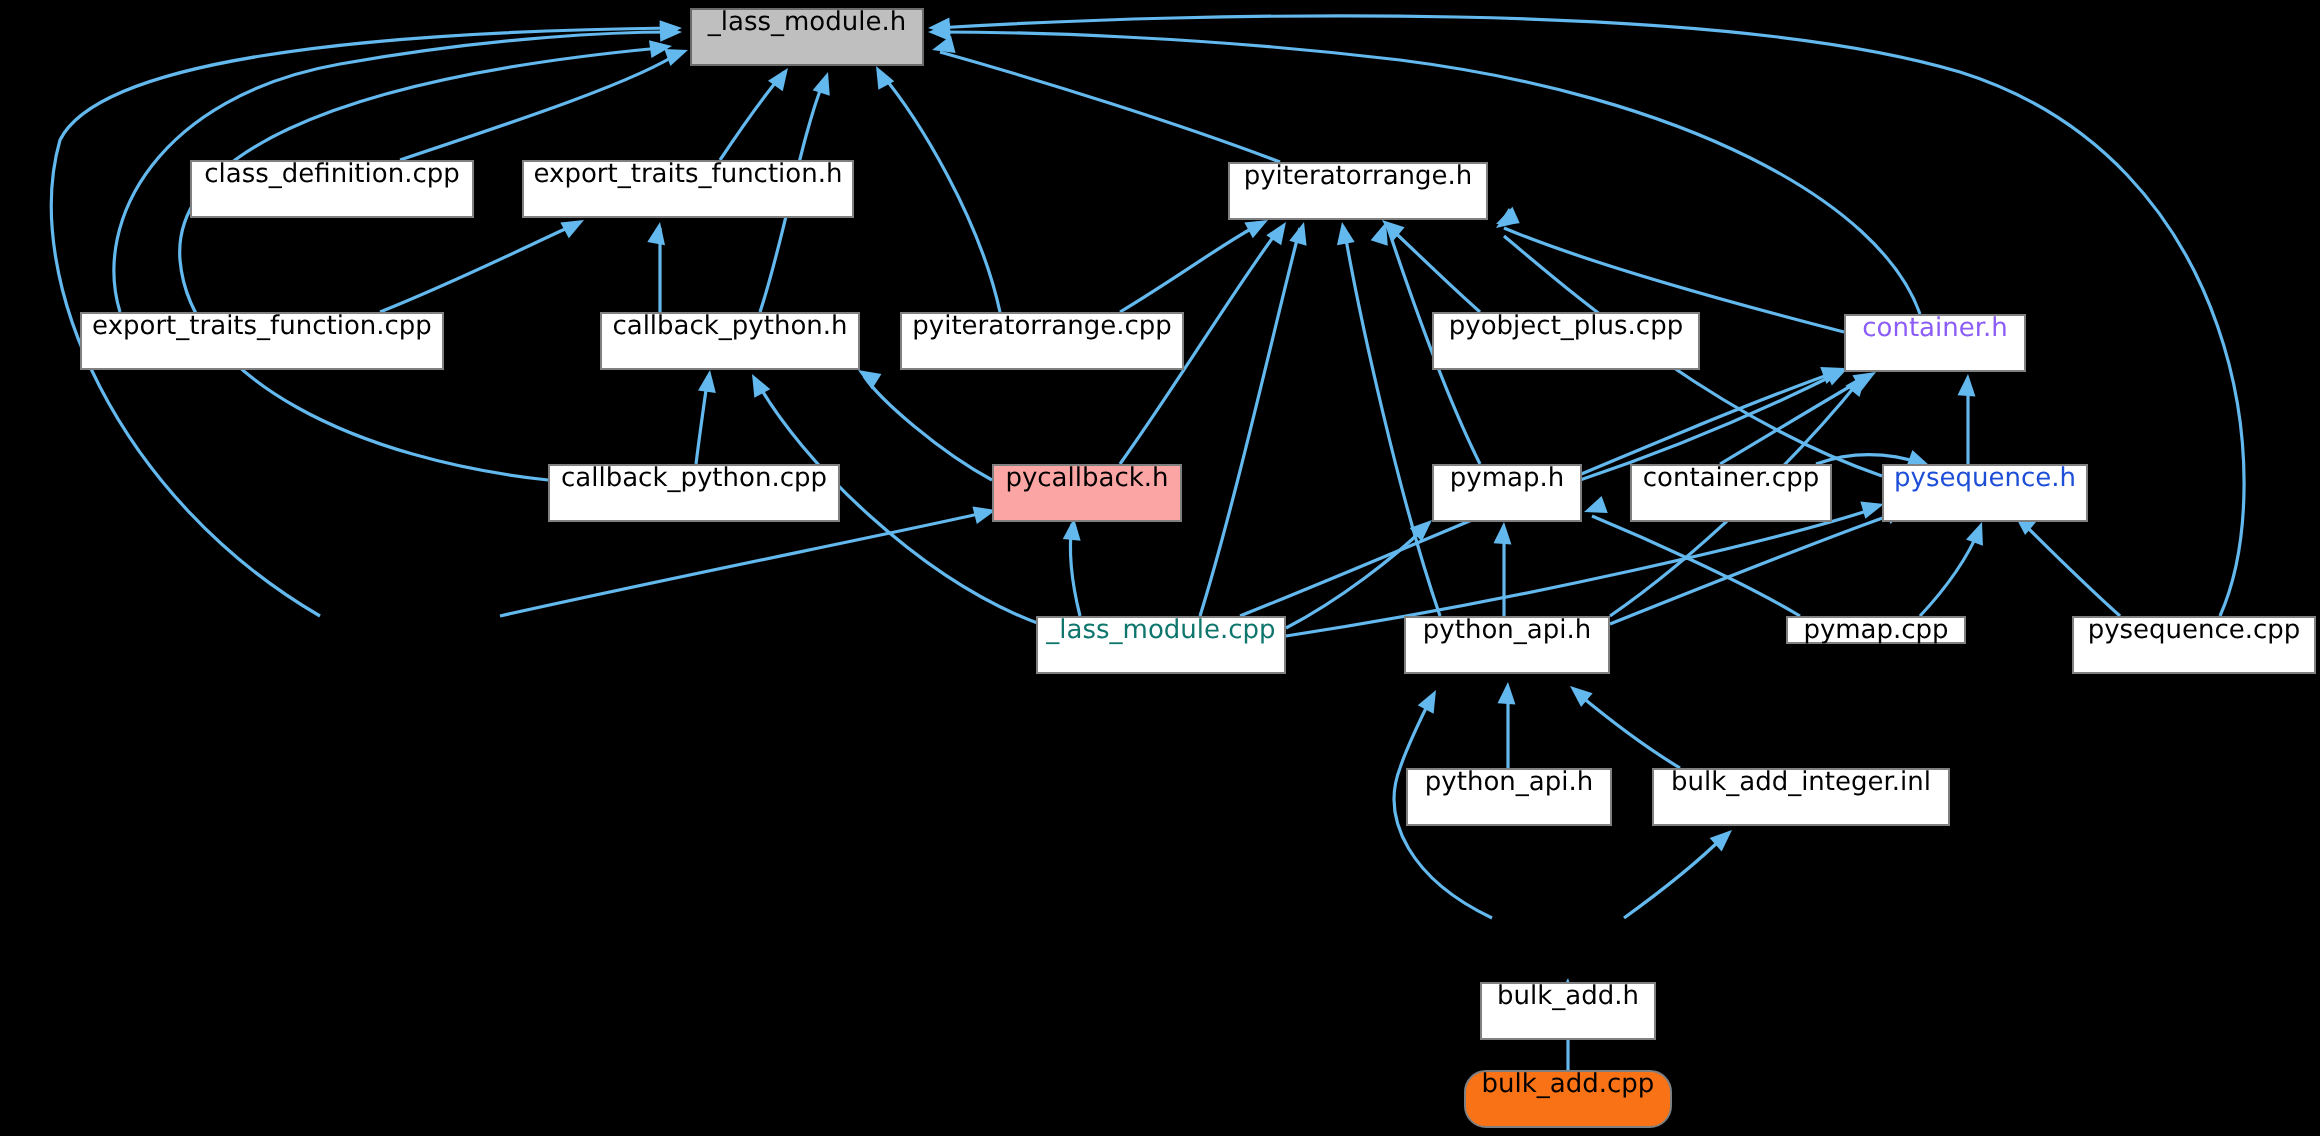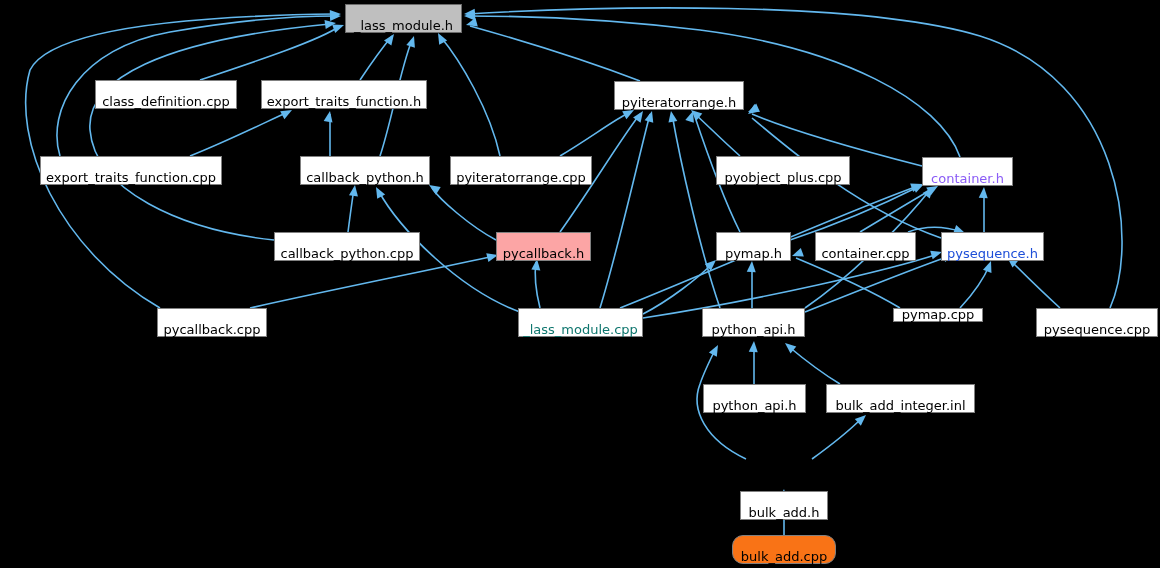--- a/index.html
+++ b/index.html
@@ -22,21 +22,21 @@
     width: 1160px;
     height: 568px;
     display: block;
   }
   .node-box {
     position: absolute;
     box-sizing: border-box;
     background: #ffffff;
     border: 1px solid #808080;
     display: flex;
-    align-items: flex-end;
+    align-items: flex-start;
     justify-content: center;
     color: #000000;
     font-family: "DejaVu Sans", sans-serif;
     font-size: 13px;
     line-height: 1;
     white-space: nowrap;
     z-index: 5;
     cursor: pointer;
   }
   .node-box.is-current {
@@ -174,23 +174,20 @@
     </div>
     <div class="node-box" style="left: 716px; top: 232px; width: 75px; height: 29px; background: rgb(255, 255, 255); border-color: rgb(128, 128, 128); color: rgb(0, 0, 0);">
       <span class="node-label">pymap.h</span>
     </div>
     <div class="node-box" style="left: 815px; top: 232px; width: 101px; height: 29px; background: rgb(255, 255, 255); border-color: rgb(128, 128, 128); color: rgb(0, 0, 0);">
       <span class="node-label">container.cpp</span>
     </div>
     <div class="node-box" style="left: 941px; top: 232px; width: 103px; height: 29px; background: rgb(255, 255, 255); border-color: rgb(128, 128, 128); color: #1d4ed8;">
       <span class="node-label">pysequence.h</span>
     </div>
-    <div class="node-box" style="left: 157px; top: 308px; width: 110px; height: 29px; background: rgb(255, 255, 255); border-color: rgb(128, 128, 128); color: rgb(0, 0, 0);">
-      <span class="node-label">pycallback.cpp</span>
-    </div>
     <div class="node-box" style="left: 518px; top: 308px; width: 125px; height: 29px; background: rgb(255, 255, 255); border-color: rgb(128, 128, 128); color: #0f766e;">
       <span class="node-label">_lass_module.cpp</span>
     </div>
     <div class="node-box" style="left: 702px; top: 308px; width: 103px; height: 29px; background: rgb(255, 255, 255); border-color: rgb(128, 128, 128); color: rgb(0, 0, 0);">
       <span class="node-label">python_api.h</span>
     </div>
     <div class="node-box" style="left: 893px; top: 308px; width: 90px; height: 14px; background: rgb(255, 255, 255); border-color: rgb(128, 128, 128); color: rgb(0, 0, 0);">
       <span class="node-label">pymap.cpp</span>
     </div>
     <div class="node-box" style="left: 1036px; top: 308px; width: 122px; height: 29px; background: rgb(255, 255, 255); border-color: rgb(128, 128, 128); color: rgb(0, 0, 0);">

